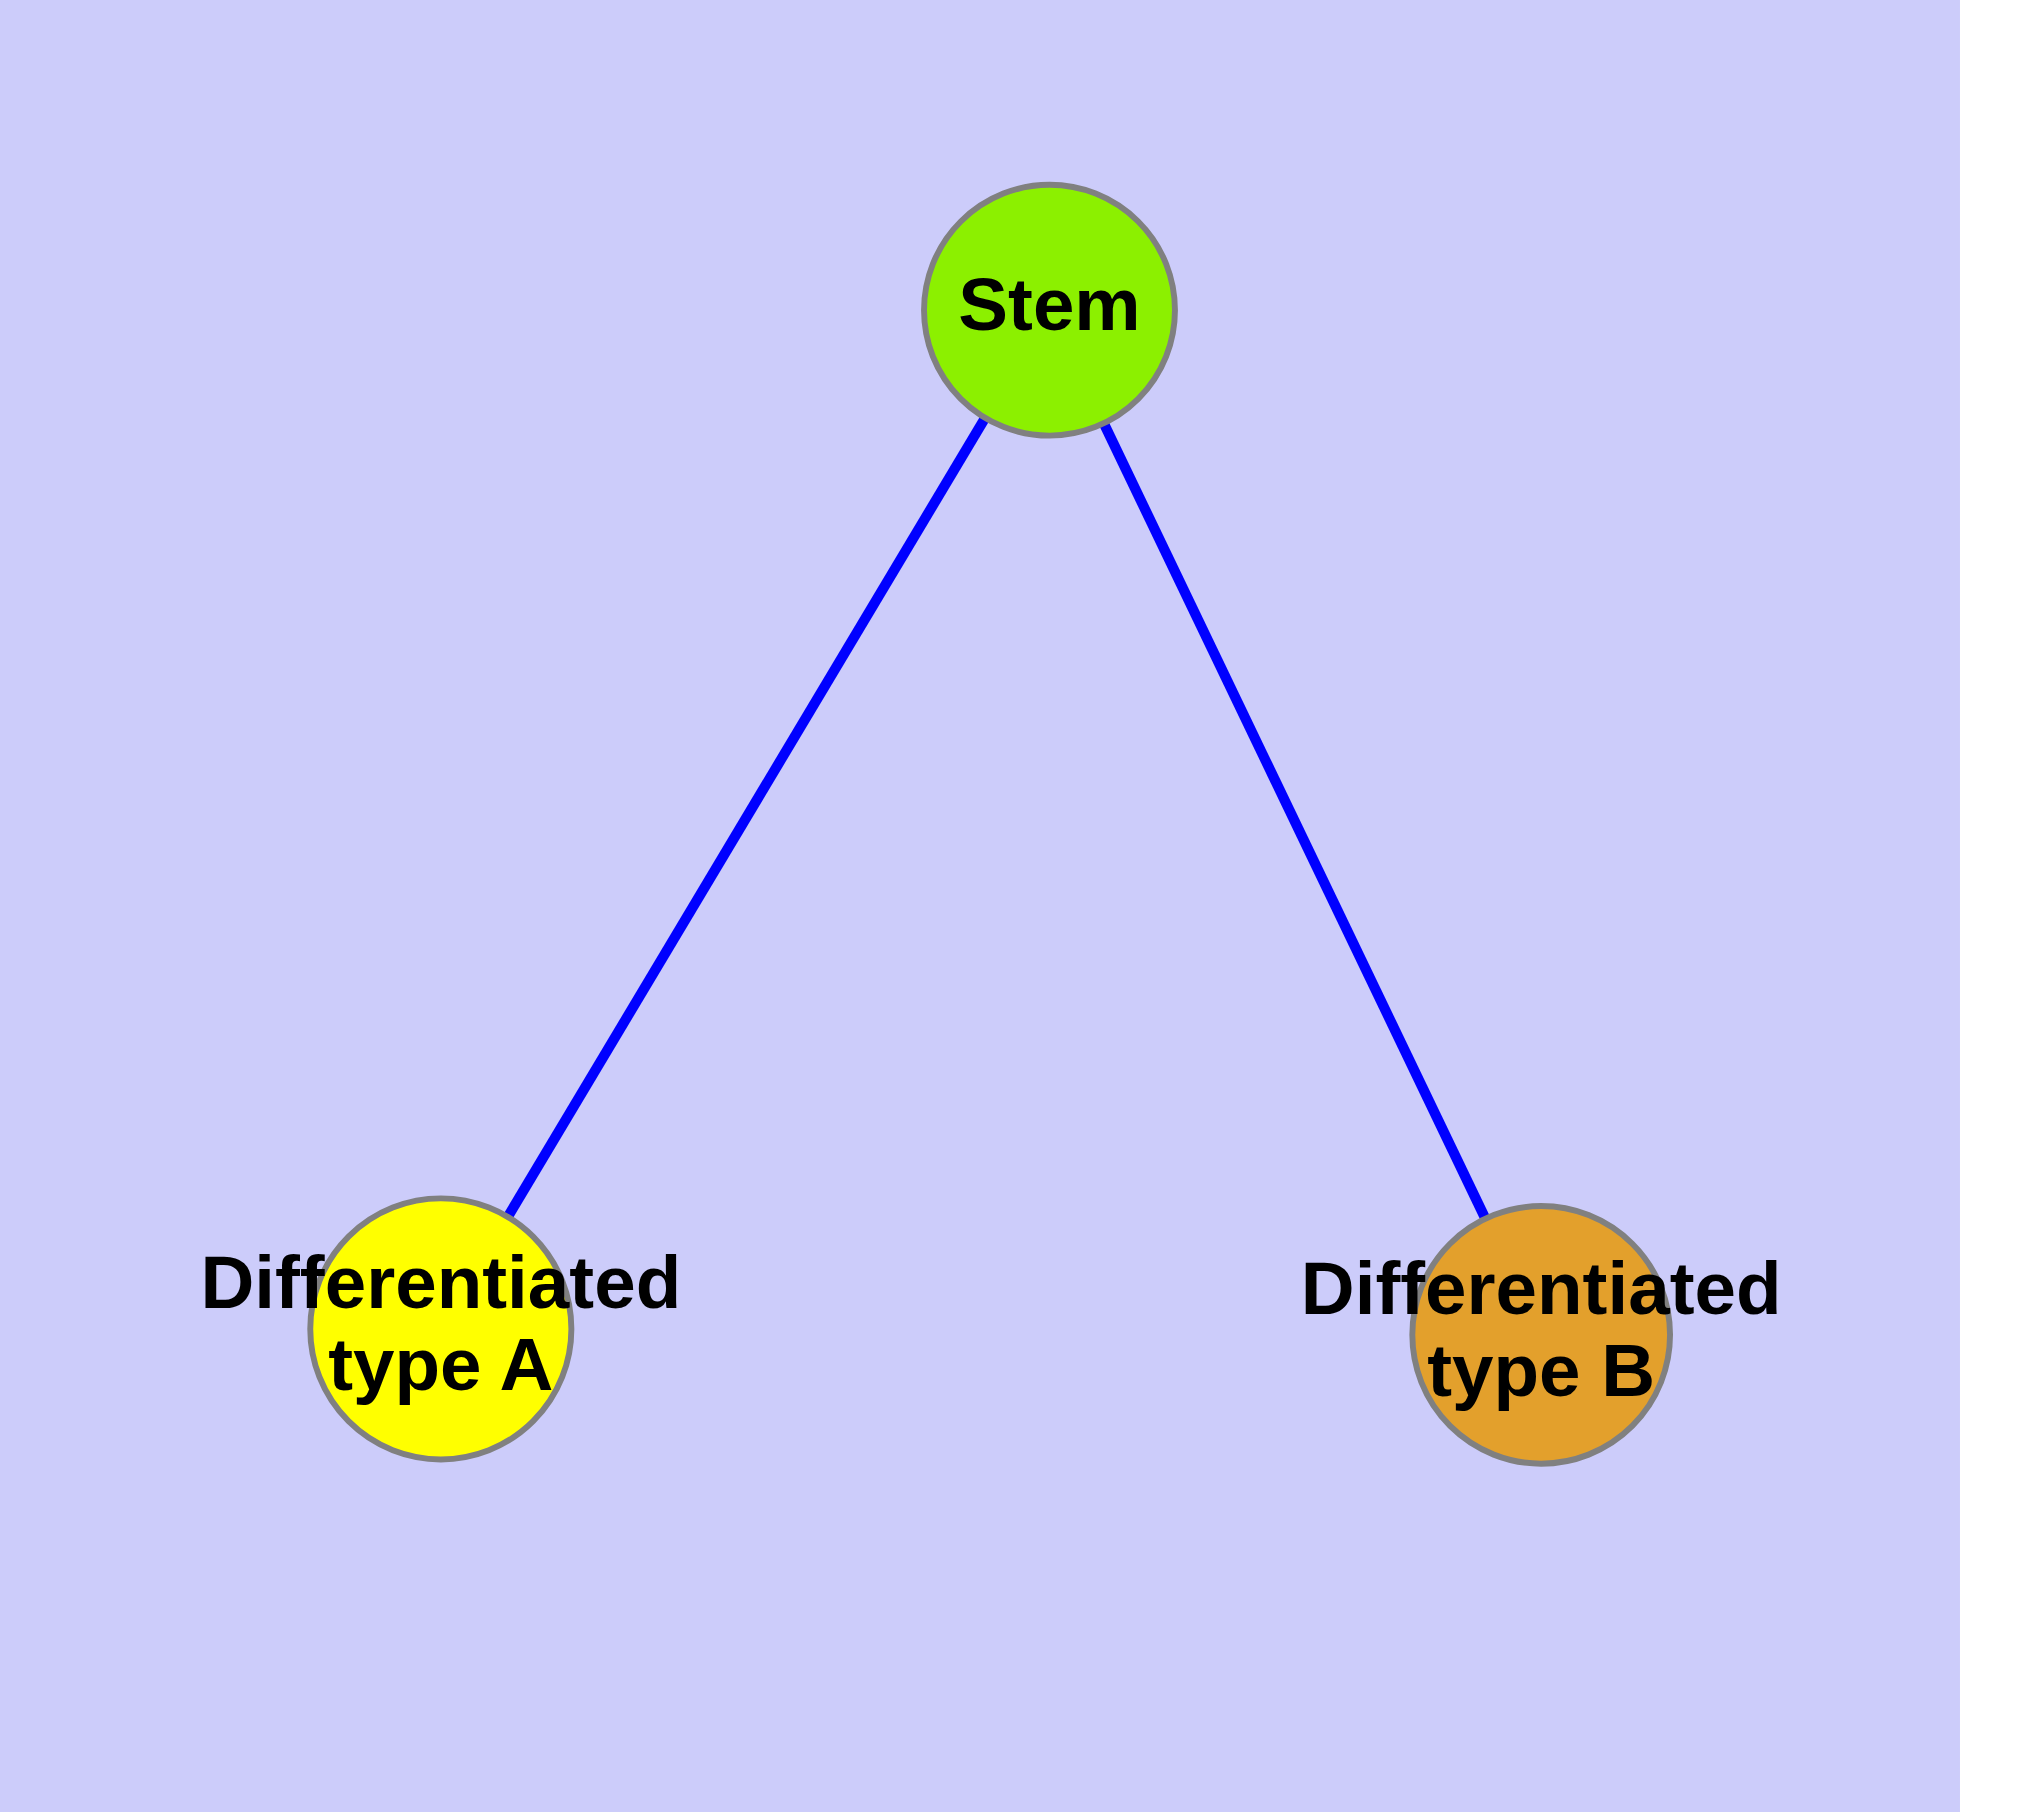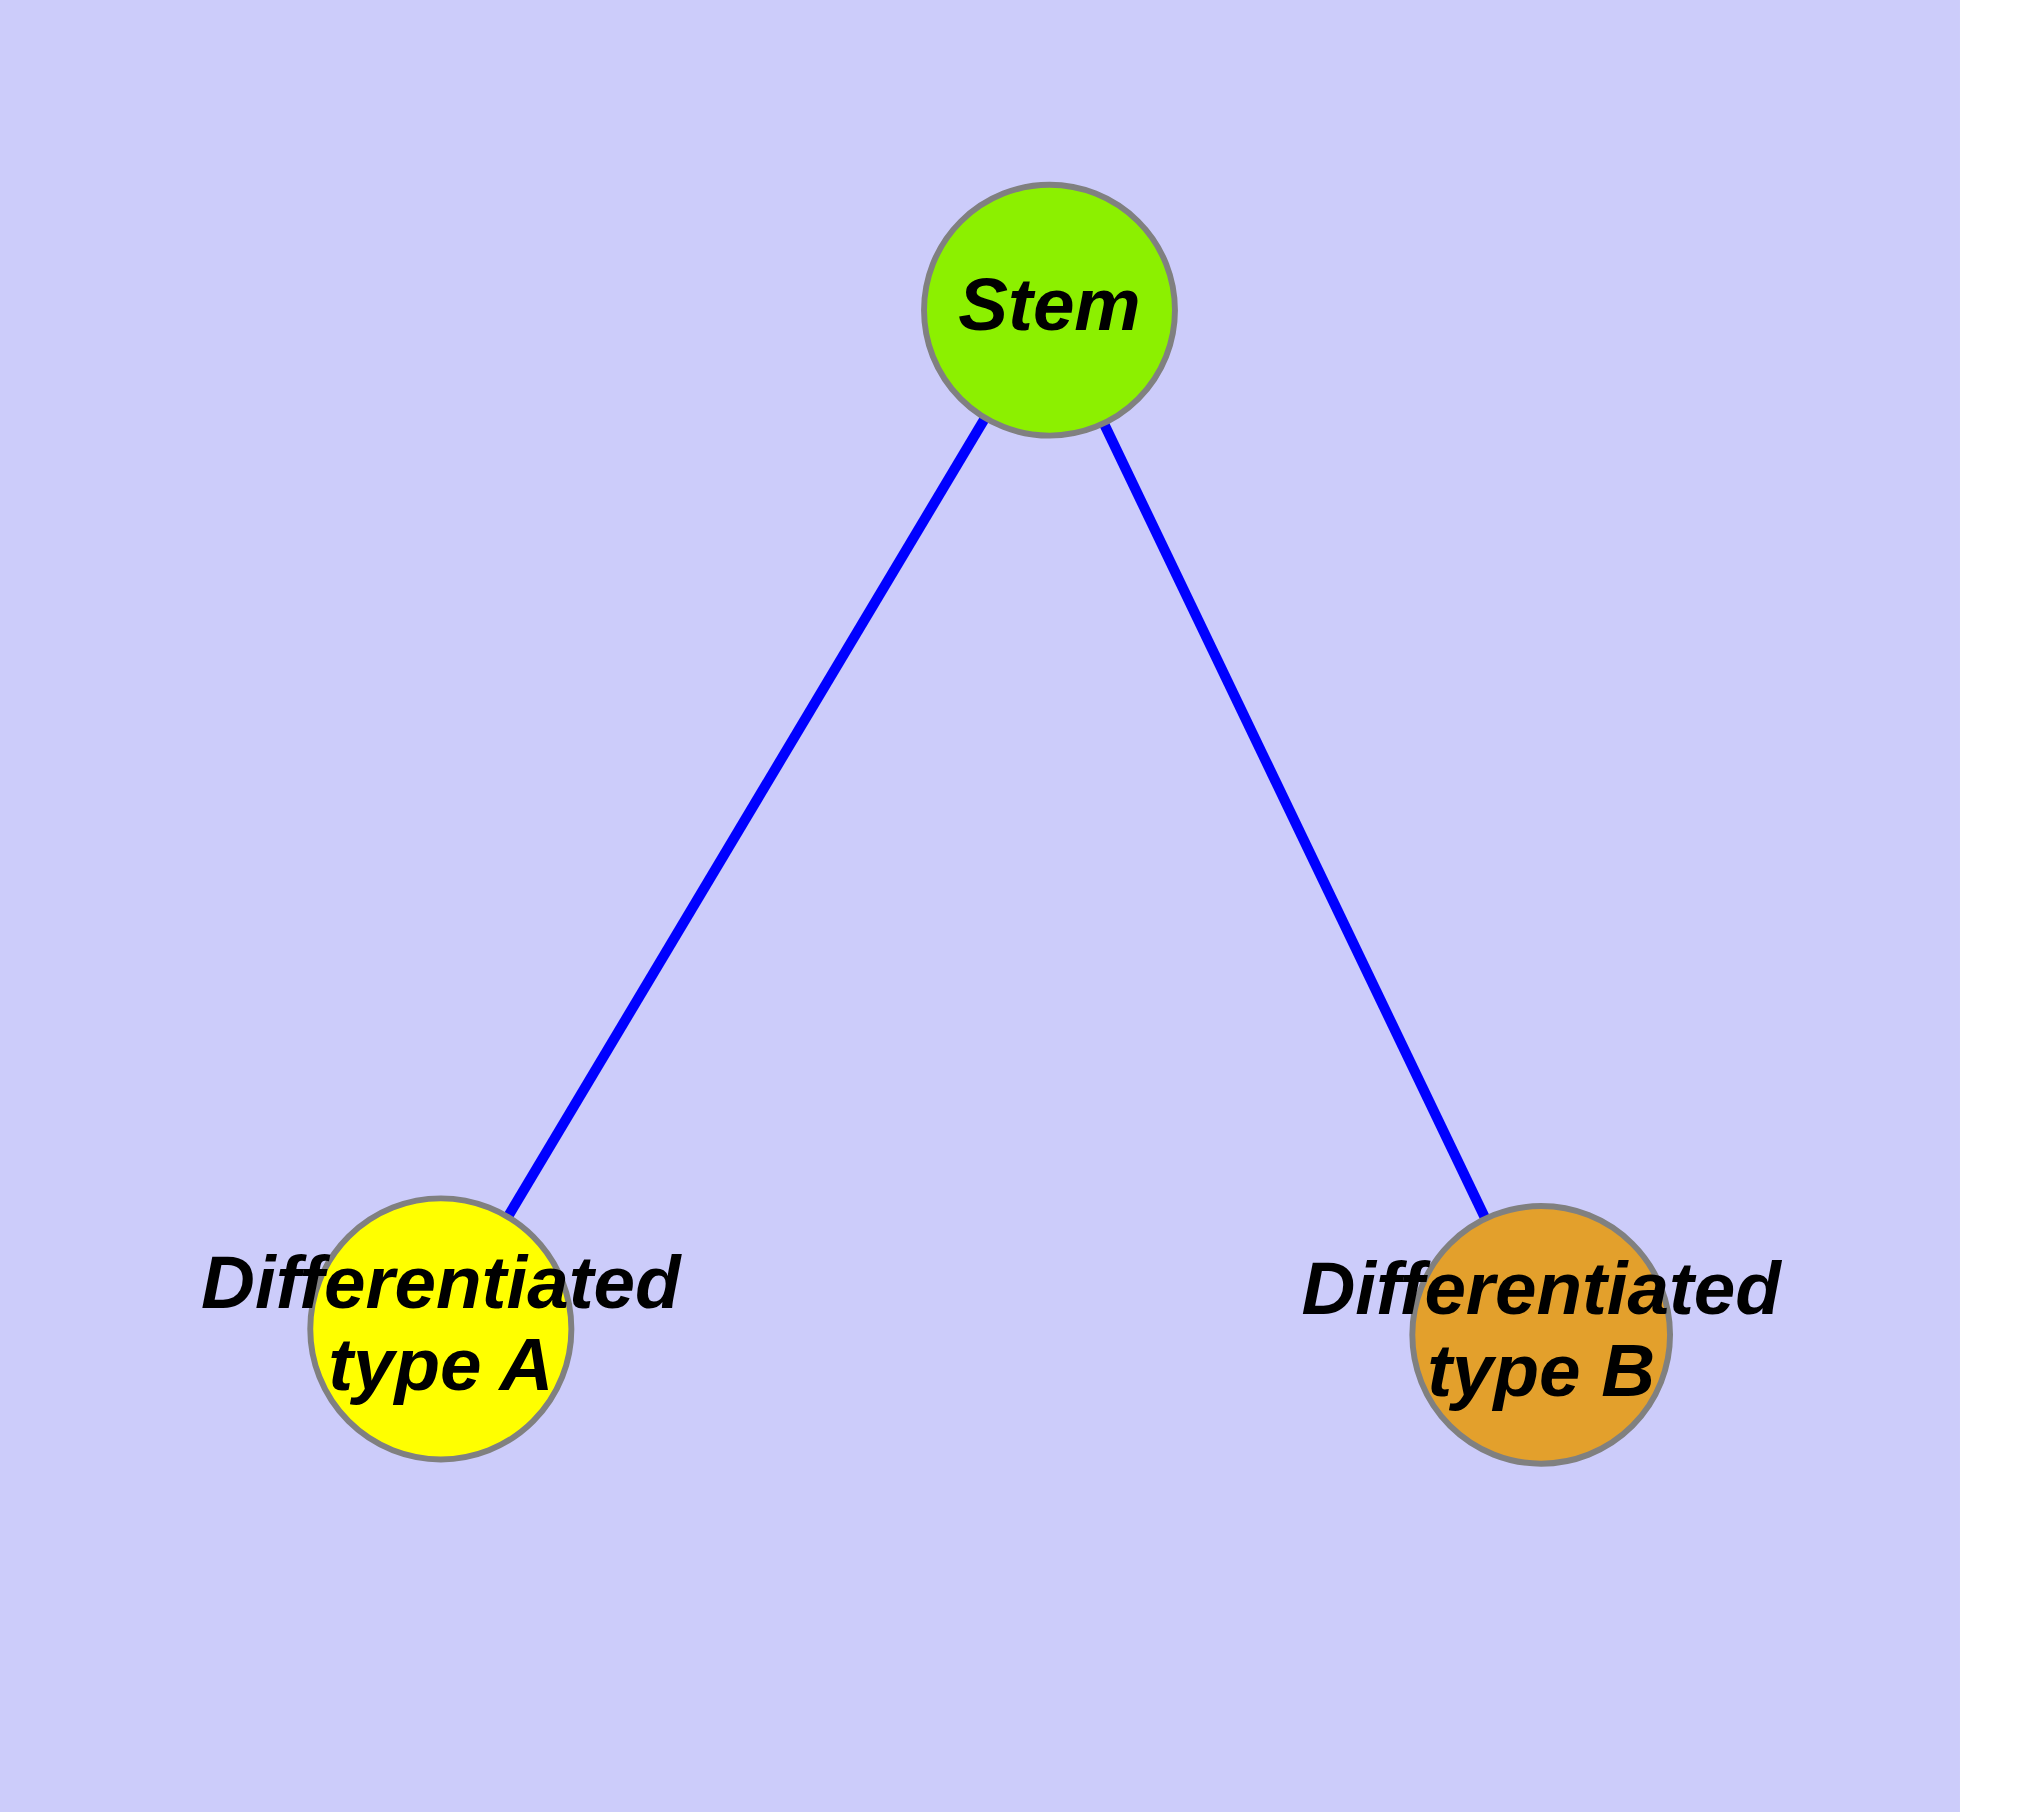--- a/index.html
+++ b/index.html
@@ -11,21 +11,20 @@
   body {
     width: 2021px;
     height: 1812px;
     overflow: hidden;
     font-family: "Liberation Sans", sans-serif;
   }
   #graph-canvas {
     position: relative;
     width: 2021px;
     height: 1812px;
-    font-style: italic;
   }
   #graph-svg {
     position: absolute;
     top: 0;
     left: 0;
     width: 2021px;
     height: 1812px;
     display: block;
   }
   .node-label {

